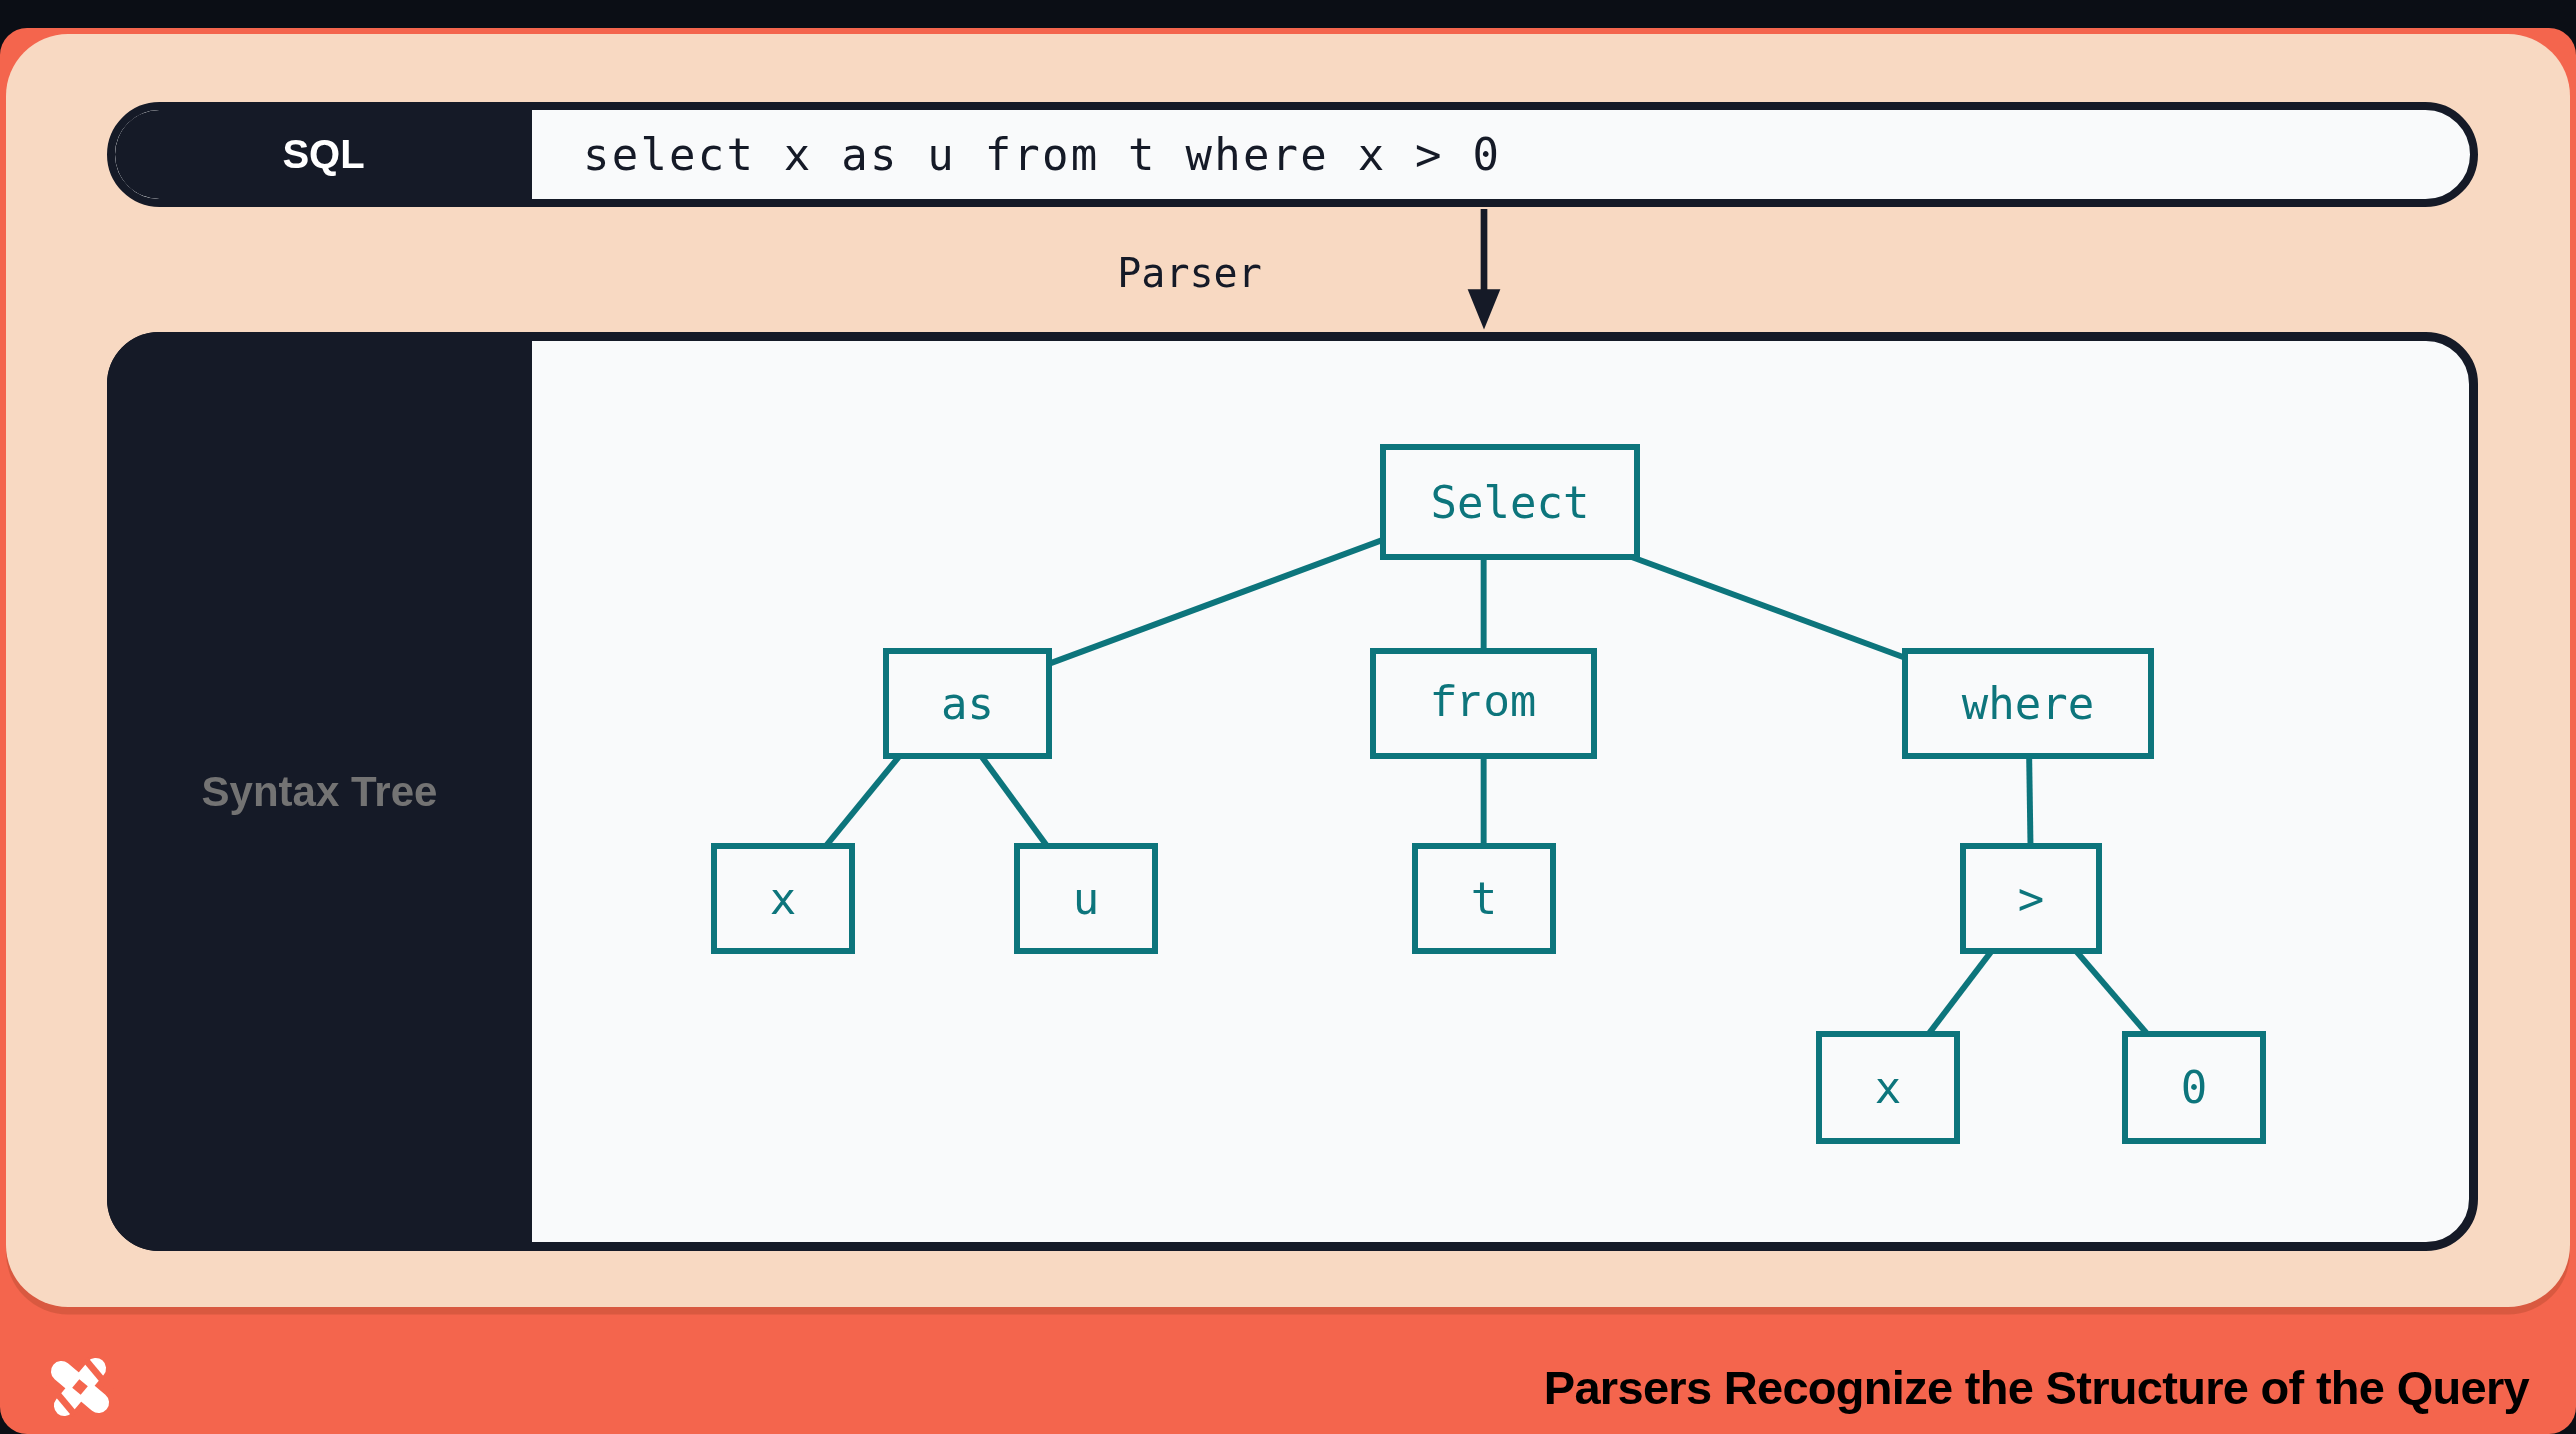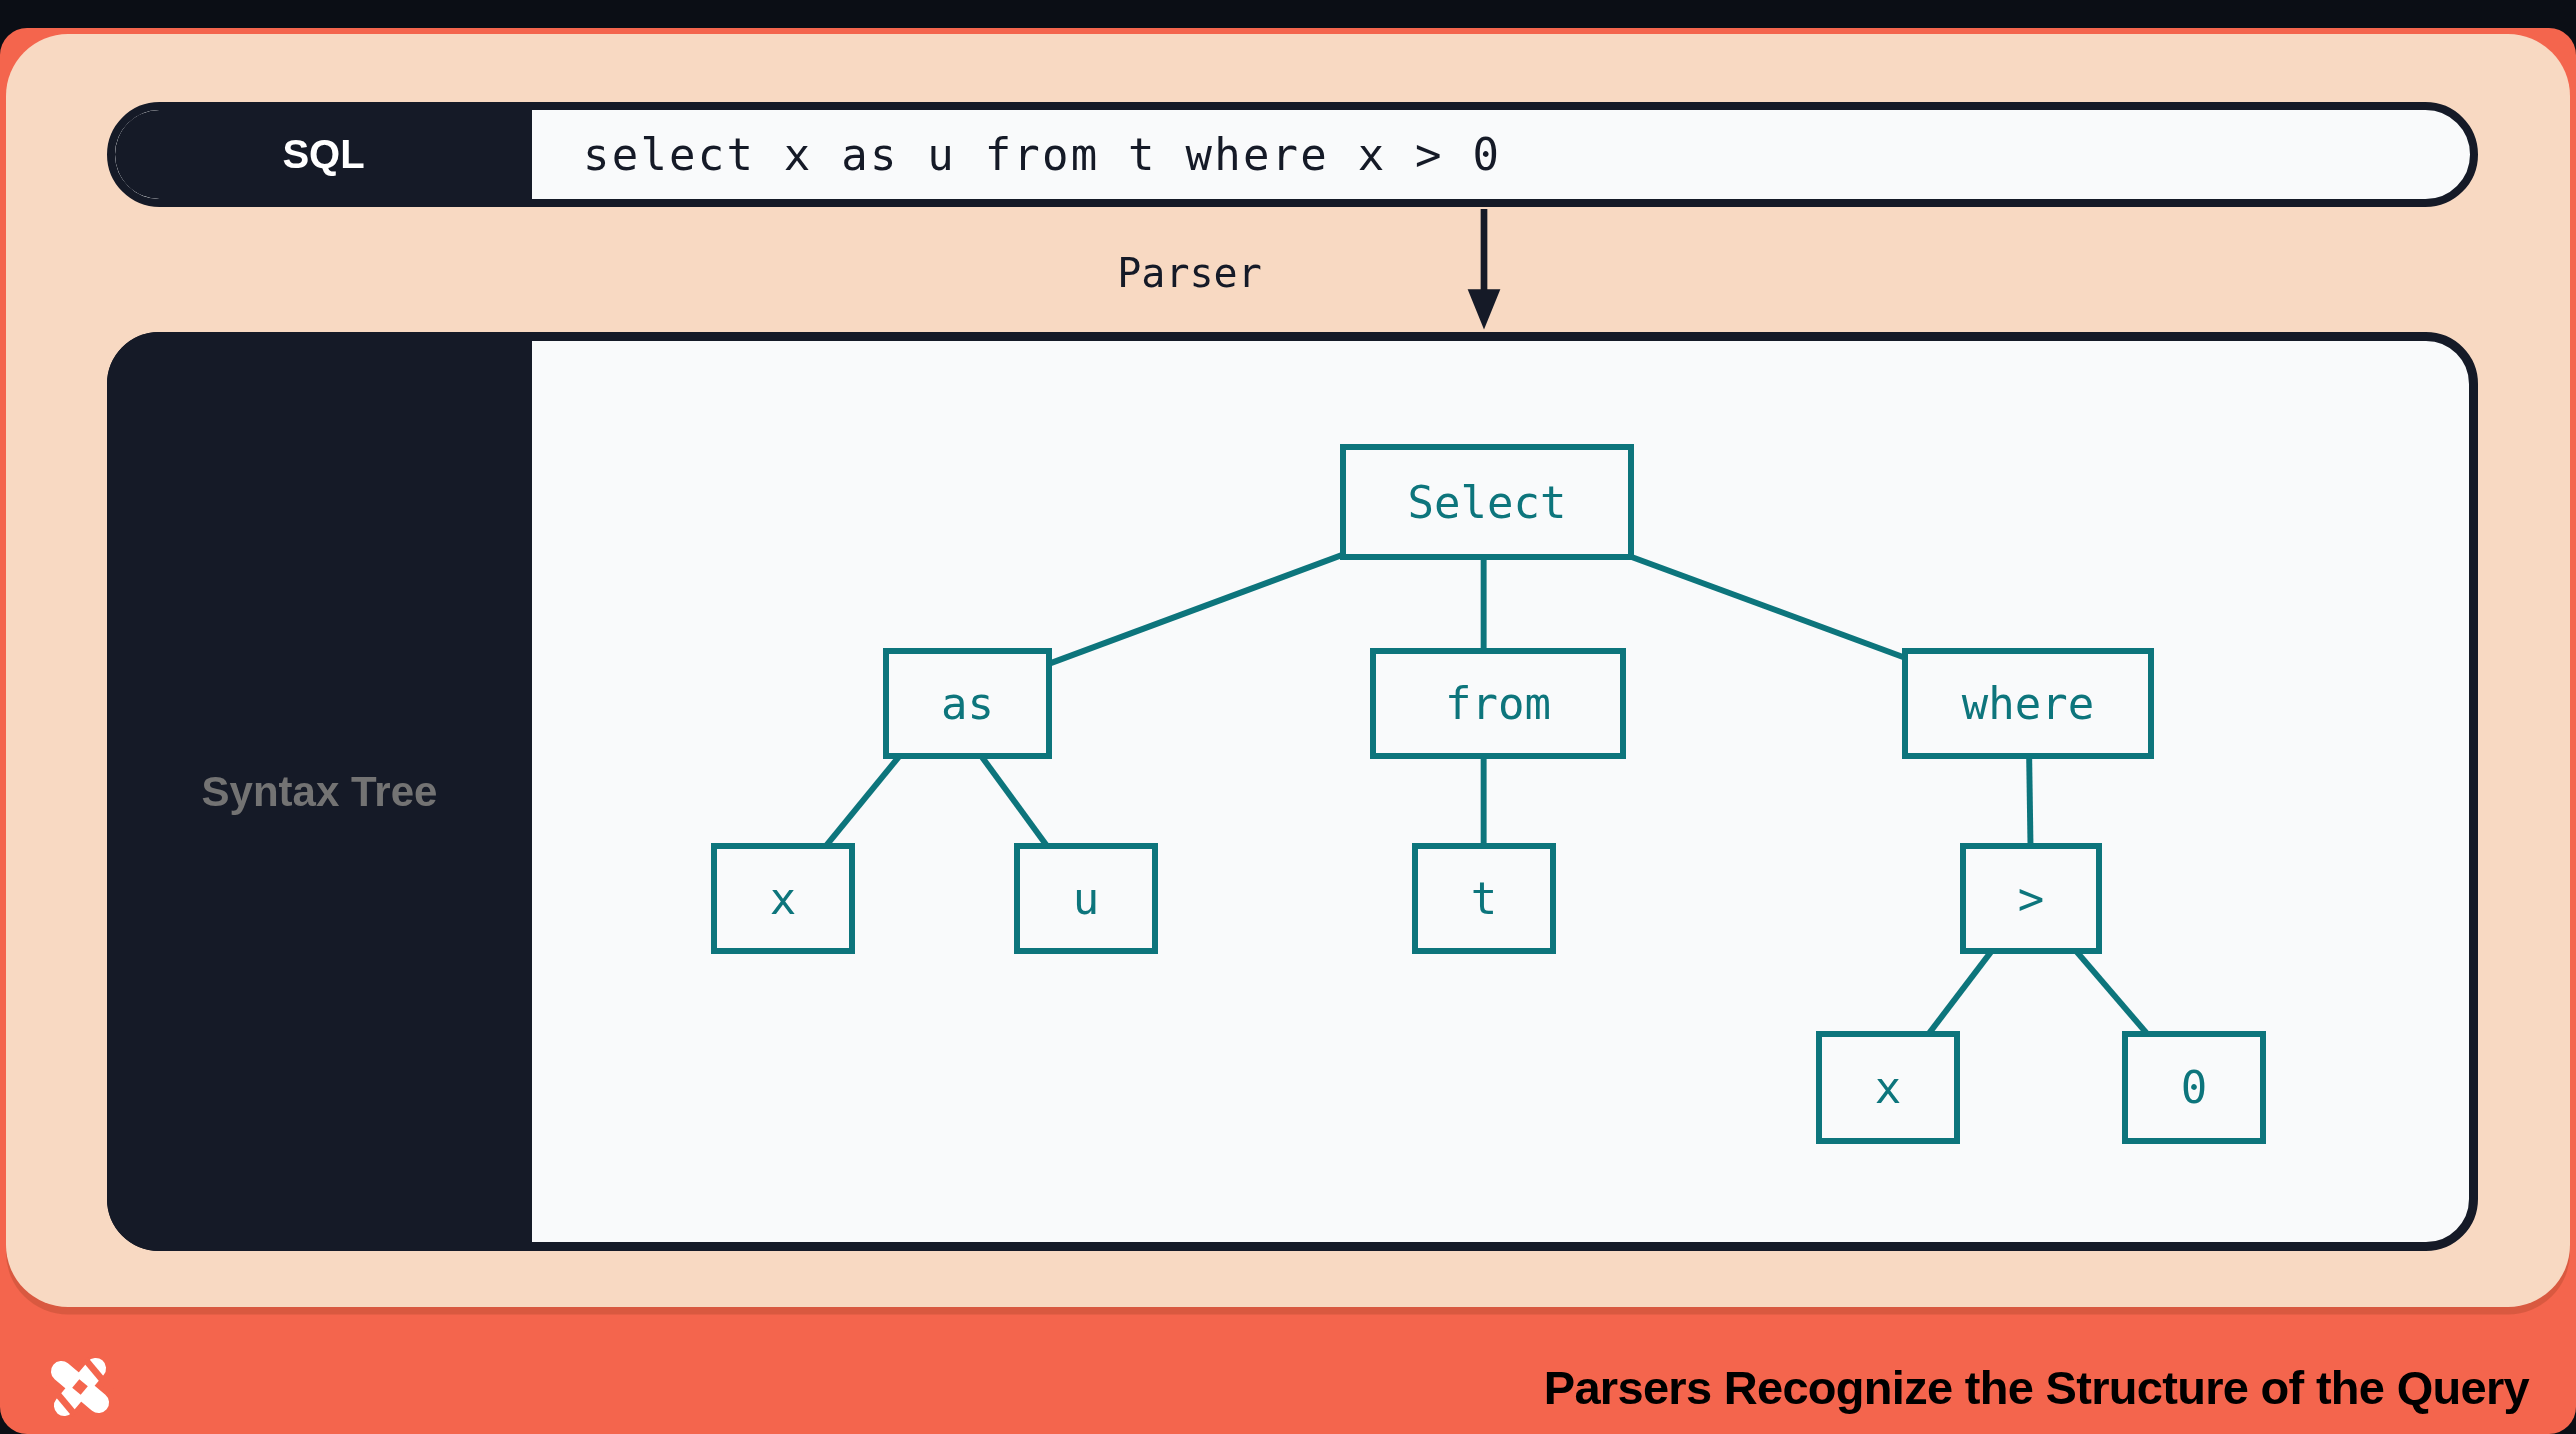--- a/index.html
+++ b/index.html
@@ -75,23 +75,23 @@
   .edges line { stroke: var(--teal); stroke-width: 8; }
   .tree-node {
     position: absolute;
     background: var(--paper);
     border: 6px solid var(--teal);
     color: var(--teal);
     display: flex; align-items: center; justify-content: center;
     font: 400 44px "DejaVu Sans Mono", monospace;
     z-index: 4;
   }
-  .n-select { left: 1340px; top: 416px; width: 294px; height: 116px; }
+  .n-select { left: 1380px; top: 416px; width: 260px; height: 116px; }
   .n-as     { left: 883px; top: 620px; width: 169px; height: 111px; }
-  .n-from   { left: 1370px; top: 620px; width: 256px; height: 111px; }
+  .n-from   { left: 1370px; top: 620px; width: 227px; height: 111px; font-family: Liberation Mono, monospace; }
   .n-where  { left: 1902px; top: 620px; width: 252px; height: 111px; }
   .n-x1     { left:  711px; top: 815px; width: 144px; height: 111px; }
   .n-u      { left: 1014px; top: 815px; width: 144px; height: 111px; }
   .n-t      { left: 1412px; top: 815px; width: 144px; height: 111px; }
   .n-gt     { left: 1960px; top: 815px; width: 142px; height: 111px; }
   .n-x2     { left: 1816px; top: 1003px; width: 144px; height: 113px; }
   .n-zero   { left: 2122px; top: 1003px; width: 144px; height: 113px; }
   
   .footer-logo { position: absolute; left: 43px; top: 1322px; width: 74px; height: 74px; }
   .footer-title {

